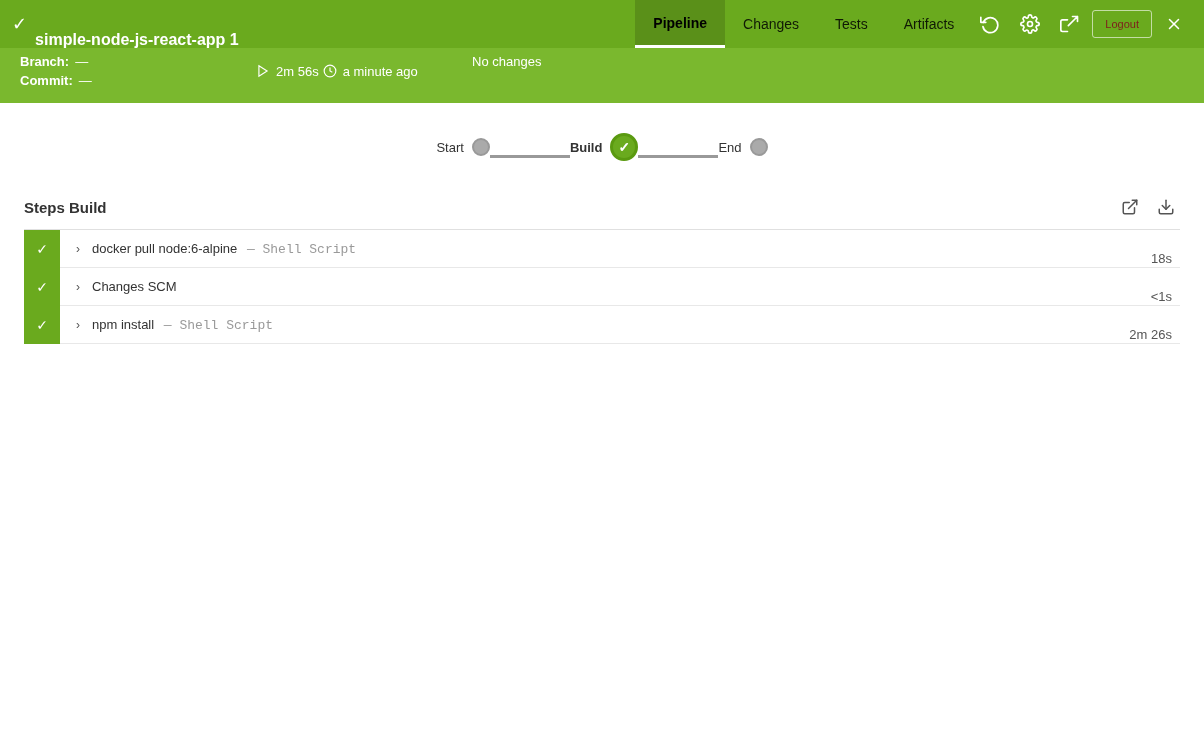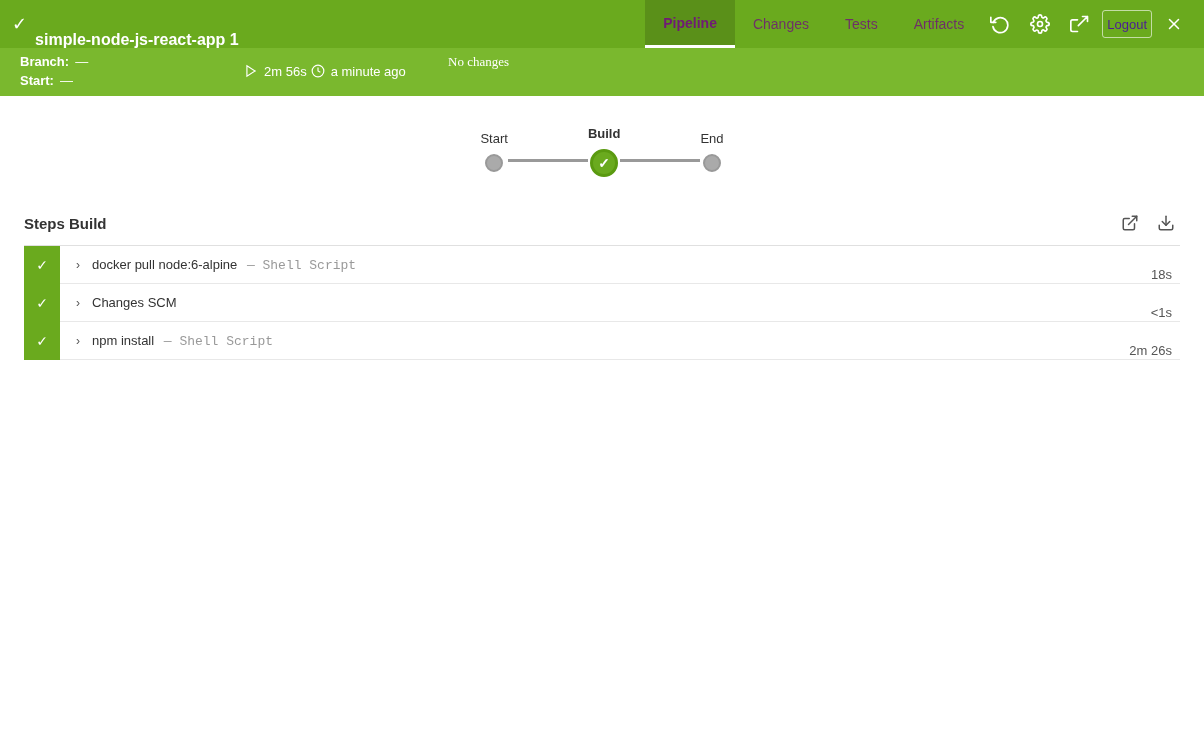--- a/index.html
+++ b/index.html
@@ -22,21 +22,21 @@
       align-items: center;
       gap: 8px;
       flex: 1;
     }
     .check-icon { color: #fff; font-size: 18px; }
     .app-title { color: #fff; font-size: 16px; font-weight: 600; margin-top: 32px; }
 
     
     .nav-tabs { display: flex; align-items: center; gap: 0; }
     .nav-tab {
-      color: #701a75;
+      color: #000000;
       font-size: 14px;
       padding: 0 18px;
       height: 48px;
       display: flex;
       align-items: center;
       cursor: pointer;
       text-decoration: none;
       opacity: 0.85;
     }
     .nav-tab.active { background: rgba(0,0,0,0.15); opacity: 1; font-weight: 600; border-bottom: 3px solid #fff; }
@@ -53,38 +53,38 @@
       height: 36px;
       display: flex;
       align-items: center;
       justify-content: center;
       cursor: pointer;
       border-radius: 4px;
       font-size: 18px;
     }
     .logout-btn {
       border: 1px solid rgba(255,255,255,0.6);
-      color: #4c1d95;
+      color: #7f1d1d;
       background: transparent;
-      padding: 4px 4px;
-      font-size: 13px;
+      padding: 4px 12px;
+      font-size: 11px;
       cursor: pointer;
       border-radius: 3px;
       height: 28px;
       display: flex;
       align-items: center;
     }
 
     
     .meta-bar {
       background: #7ab82e;
-      padding: 6px 20px 8px 20px;
+      padding: 6px 20px 15px 20px;
       flex-shrink: 0;
       display: flex;
-      gap: 4px;
+      gap: 16px;
       justify-content: flex-end;
     }
     .meta-left {
       display: flex;
       flex-direction: column;
       gap: 4px;
       width: 220px;
     }
     .meta-row { display: flex; align-items: center; gap: 6px; }
     .meta-label { color: #fff; font-size: 13px; font-weight: 600; }
@@ -94,21 +94,20 @@
       flex-direction: row;
       gap: 4px;
       width: 200px;
     }
     .meta-center-row { display: flex; align-items: center; gap: 6px; }
     .meta-right {
       display: flex;
       flex-direction: column;
       gap: 4px;
       flex: 1;
-      font-family: Liberation Serif, serif;
     }
     .meta-right-row { color: #fff; font-size: 13px; }
 
     
     .main-content {
       flex: 1;
       display: flex;
       flex-direction: column;
       background: #fff;
       overflow: hidden;
@@ -117,21 +116,21 @@
     
     .pipeline-viz {
       display: flex;
       justify-content: center;
       align-items: center;
       padding: 30px 0 20px 0;
       gap: 0;
     }
     .pipeline-stage {
       display: flex;
-      flex-direction: column;
+      flex-direction: row;
       align-items: center;
       gap: 8px;
     }
     .stage-label { font-size: 13px; color: #333; }
     .stage-node {
       width: 18px;
       height: 18px;
       border-radius: 50%;
       background: #aaa;
       border: 2px solid #999;
@@ -256,21 +255,21 @@
     </div>
   </div>
 
   <div class="meta-bar">
     <div class="meta-left">
       <div class="meta-row">
         <span class="meta-label">Branch:</span>
         <span class="meta-value">—</span>
       </div>
       <div class="meta-row">
-        <span class="meta-label">Start:</span>
+        <span class="meta-label">Commit:</span>
         <span class="meta-value">—</span>
       </div>
     </div>
     <div class="meta-center">
       <div class="meta-center-row">
         <svg width="14" height="14" viewBox="0 0 24 24" fill="none" stroke="white" stroke-width="2">
           <polygon points="5 3 19 12 5 21 5 3"></polygon>
         </svg>
         <span class="meta-value">2m 56s</span>
       </div>

